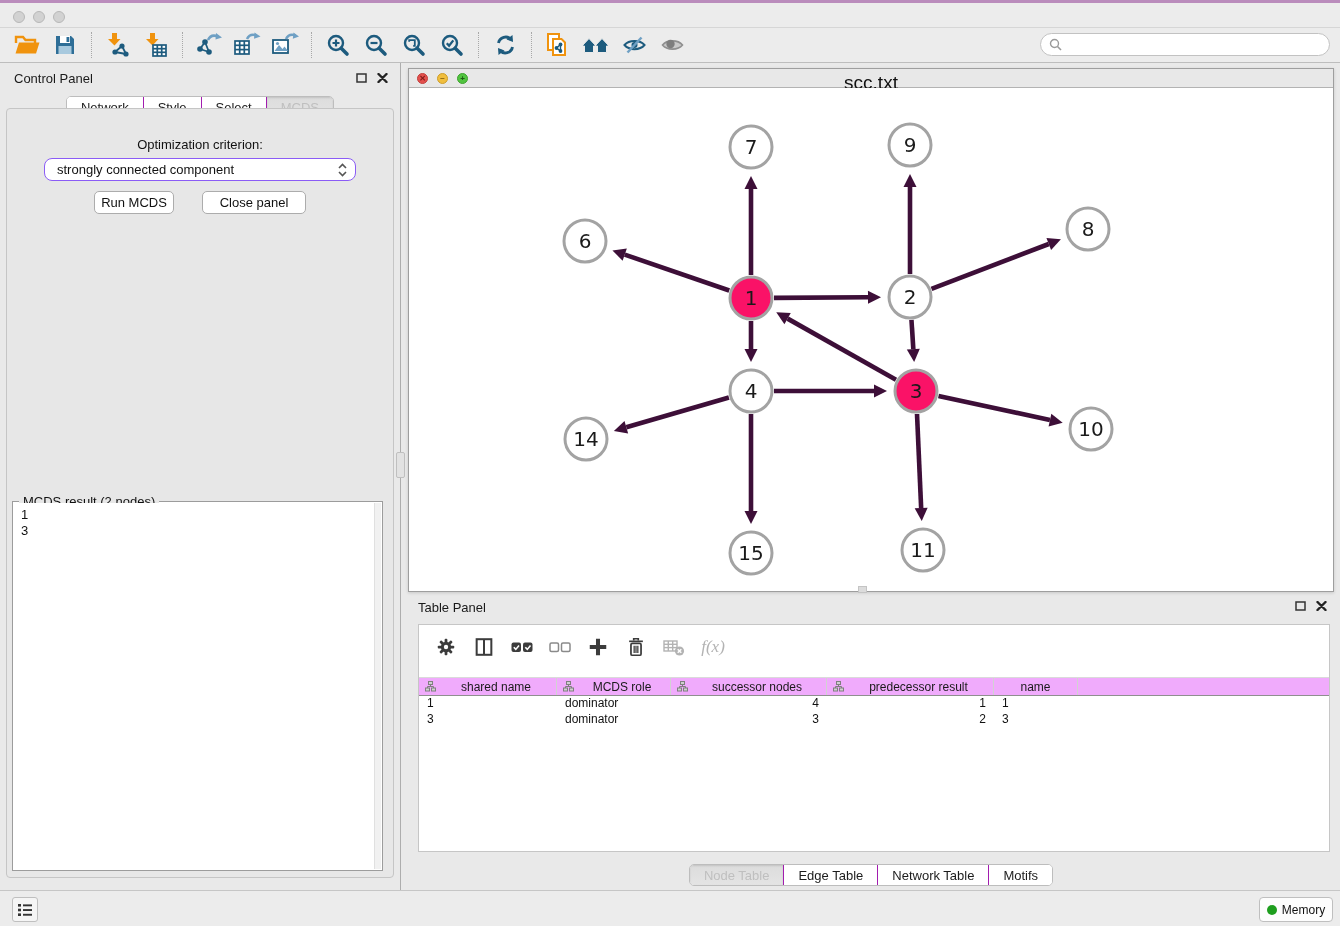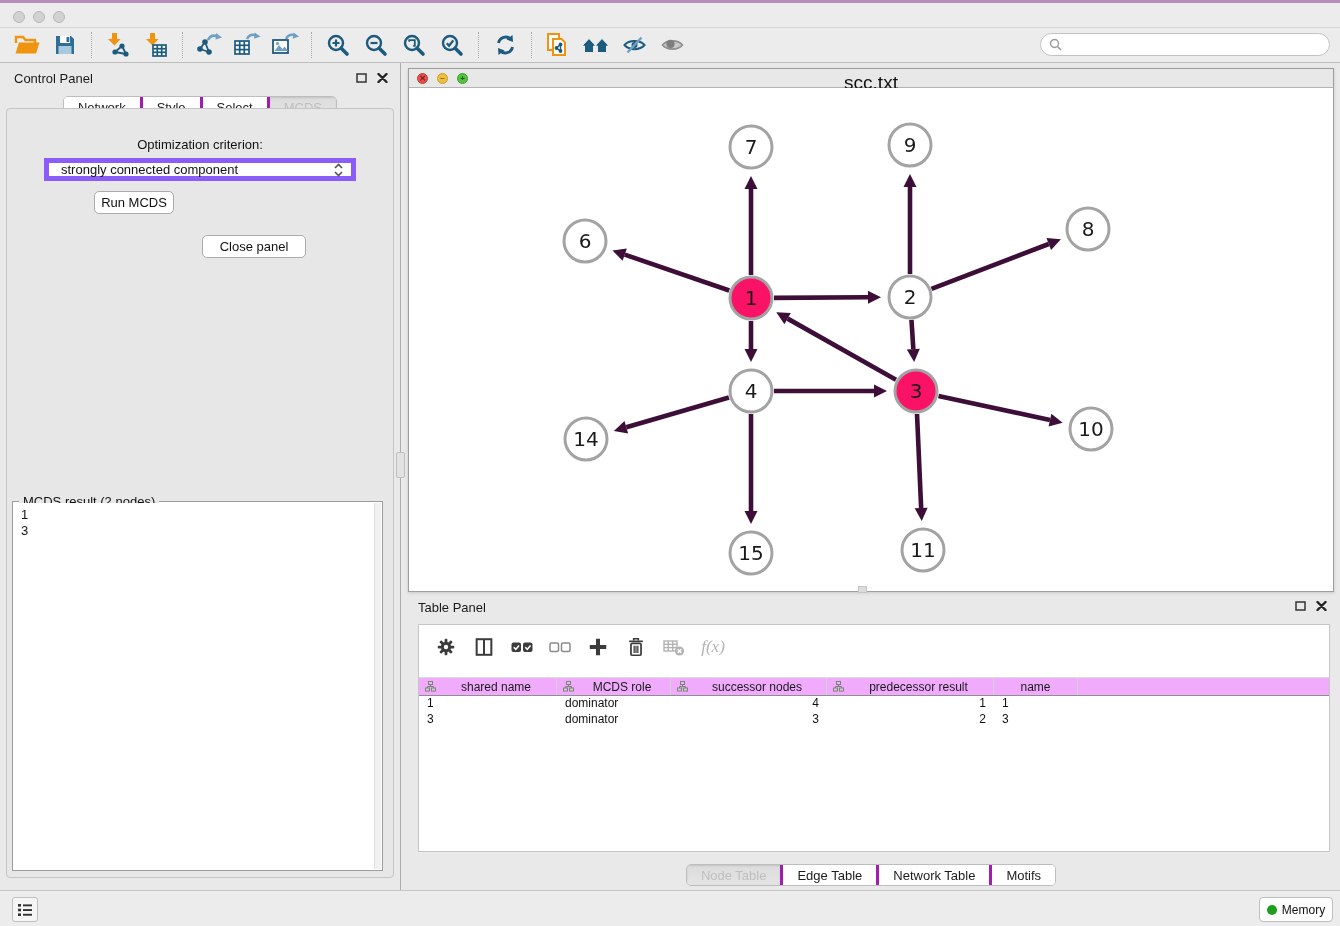--- a/index.html
+++ b/index.html
@@ -21,30 +21,30 @@
   #search-wrap { position:absolute; left:1040px; top:33px; width:290px; height:23px; background:#fff; border:1px solid #C2C2C2; border-radius:12px; display:flex; align-items:center; padding:0 8px; }
   #search-wrap input { border:none; outline:none; flex:1; font-size:12px; font-family:"Liberation Sans",sans-serif; background:transparent; }
 
   
   #cp-title { left:14px; top:71px; font-size:13px; color:#1A1A1A; }
   .panel-icons { display:flex; gap:10px; align-items:center; }
   #cp-icons { left:356px; top:73px; }
   #tp-icons { left:1295px; top:601px; }
   #cp-tabs { left:0px; top:96px; width:400px; display:flex; justify-content:center; }
   .seg-control { display:inline-flex; border:1px solid #BDBDBD; border-radius:5px; overflow:hidden; background:#fff; height:22px; }
-  .seg { padding:0 14px; font-size:13px; color:#1C1C1C; background:#fff; display:flex; align-items:center; border-right:3px solid #a21caf; cursor:default; white-space:nowrap; }
+  .seg { padding:0 14px; font-size:13px; color:#1C1C1C; background:#fff; display:flex; align-items:center; border-right:1px solid #a21caf; cursor:default; white-space:nowrap; }
   .seg:last-child { border-right:none; }
   .seg.disabled-active { background:linear-gradient(#DCDCDC,#E4E4E4); color:#BFBFBF; box-shadow:inset 0 1px 2px rgba(0,0,0,0.12); }
   #cp-body { left:6px; top:108px; width:388px; height:770px; background:#E7E7E7; border:1px solid #C5C5C5; border-radius:4px; }
   #opt-label { left:0; top:137px; width:400px; text-align:center; font-size:13px; color:#111; }
-  #criterion-select { left:44px; top:158px; width:312px; height:23px; background:#fff; border:5px solid #8b5cf6; border-radius:0; display:flex; align-items:center; padding:0 8px 0 12px; font-size:13px; color:#111; }
+  #criterion-select { left:44px; top:158px; width:312px; height:23px; background:#fff; border:1px solid #8b5cf6; border-radius:8px; display:flex; align-items:center; padding:0 8px 0 12px; font-size:13px; color:#111; }
   #criterion-select .grow { flex:1; }
   .cp-btn { height:23px; background:#fff; border:1px solid #ACACAC; border-radius:5px; font-size:13px; color:#111; display:flex; align-items:center; justify-content:center; position:absolute; }
   #run-btn { left:94px; top:191px; width:80px; }
-  #closep-btn { left:202px; top:191px; width:104px;margin-top:44px; }
+  #closep-btn { left:202px; top:191px; width:104px; }
   #result-group { left:12px; top:501px; width:371px; height:370px; border:1px solid #9C9C9C; background:#fff; }
   #result-legend { position:absolute; left:6px; top:-8px; background:#E7E7E7; padding:0 4px; font-size:13px; color:#111; }
   #result-text { position:absolute; left:1px; top:1px; right:8px; bottom:1px; background:#fff; font-size:13px; line-height:16px; color:#111; padding:4px 0 0 7px; white-space:pre; font-family:"Liberation Sans",sans-serif; }
   #result-scroll { position:absolute; top:1px; right:1px; width:7px; bottom:1px; background:#F1F1F1; border-left:1px solid #E0E0E0; }
 
   
   #v-divider { left:400px; top:63px; width:1px; height:827px; background:#ADADAD; }
   #v-grip { left:396px; top:452px; width:9px; height:26px; background:#E2E2E2; border:1px solid #BFBFBF; border-radius:2px; }
   #h-grip { left:858px; top:586px; width:9px; height:7px; background:#DCDCDC; border:1px solid #C4C4C4; }
 

